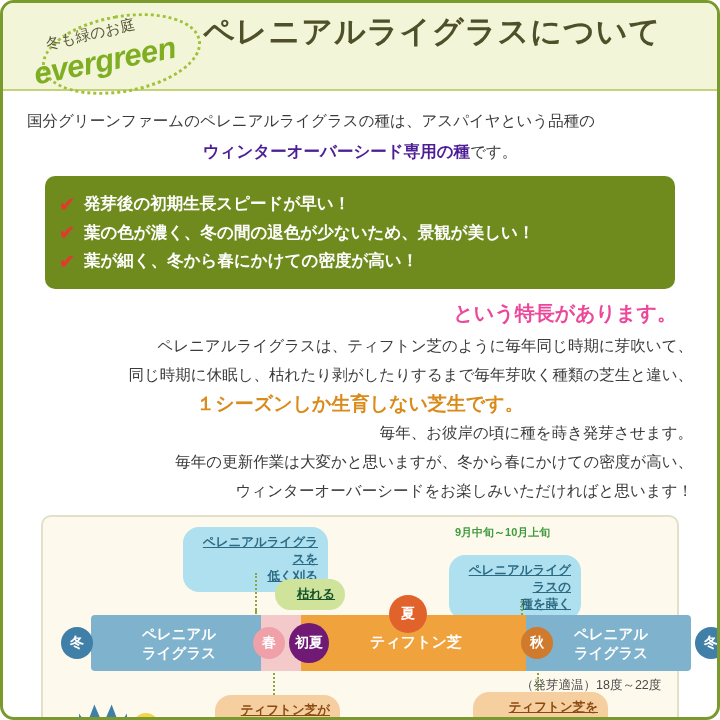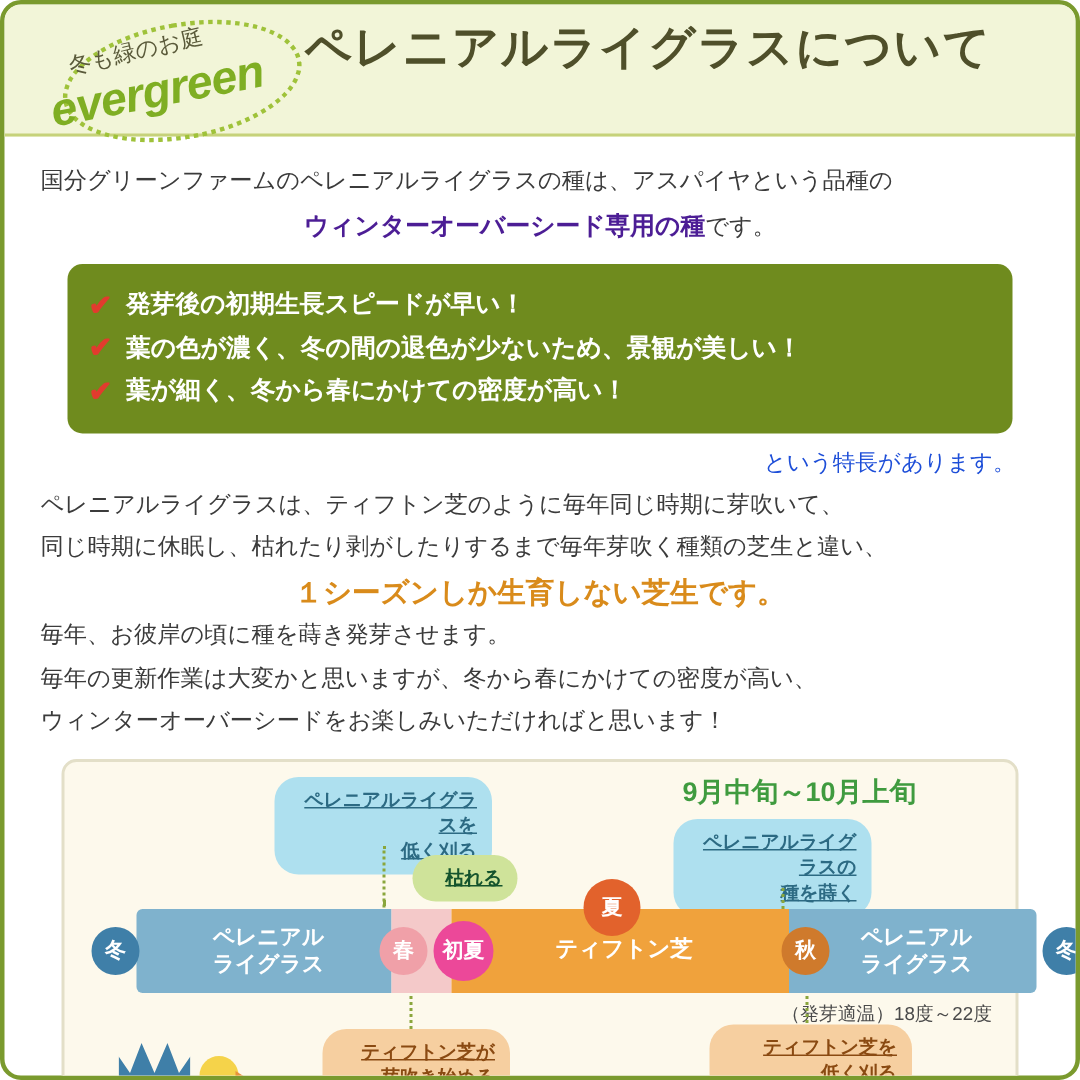--- a/index.html
+++ b/index.html
@@ -89,21 +89,21 @@
   .para {
     font-size: 15.5px;
     line-height: 1.85;
     color: #3b3b3b;
   }
   .para .em {
     color: #4c1d95;
     font-weight: bold;
     font-size: 16.5px;
   }
-  .center { text-align: left; }
+  .center { text-align: right; }
   .right { text-align: right; }
 
   
   .feature-box {
     margin: 10px 18px 6px 18px;
     background: #6f8b1e;
     border-radius: 10px;
     padding: 12px 14px 12px 14px;
   }
   .feature-row {
@@ -117,23 +117,24 @@
   }
   .check {
     color: #e23b2e;
     font-size: 19px;
     font-weight: bold;
     margin-right: 9px;
     line-height: 1;
     flex: 0 0 auto;
   }
   .after-box {
-    font-size: 15px;
+    font-size: 20px;
     margin: 2px 16px 0 0;
-    color: #1d4ed8;
+    color: #ec4899;
+    font-weight: bold;
   }
   .highlight-line {
     font-size: 19px;
     font-weight: bold;
     color: #d98b1b;
     text-align: center;
     margin: 2px 0 2px 0;
   }
 
   
@@ -180,21 +181,21 @@
     color: #ffffff;
     font-weight: bold;
     font-size: 14px;
     text-align: center;
     display: flex;
     align-items: center;
     justify-content: center;
   }
   .c-winter-l { left: 18px;  top: 110px; width: 32px; height: 32px; background: #3f7fa8; }
   .c-spring   { left: 210px; top: 110px; width: 32px; height: 32px; background: #f0a0a8; }
-  .c-earlysum { left: 246px; top: 110px; width: 40px; height: 40px; background: #ec4899; top: 106px;}
+  .c-earlysum { left: 246px; top: 110px; width: 40px; height: 40px; background: #701a75; top: 106px;}
   .c-summer   { left: 346px; top: 78px;  width: 38px; height: 38px; background: #e2622c; }
   .c-autumn   { left: 478px; top: 110px; width: 32px; height: 32px; background: #cf7a2c; }
   .c-winter-r { left: 652px; top: 110px; width: 32px; height: 32px; background: #3f7fa8; }
 
   .bubble {
     position: absolute;
     background: #aee0ef;
     border-radius: 16px;
     color: #2c6a83;
     font-weight: bold;
@@ -208,21 +209,21 @@
   .b-cut-low   { left: 140px; top: 10px;  width: 145px; }
   .b-wither    { left: 232px; top: 62px;  width: 70px;  background:#cfe39a; color:#14532d;}
   .b-sow       { left: 406px; top: 38px;  width: 132px; }
   .b-tifton-bud{ left: 172px; top: 178px; width: 125px; background:#f6cfa0; color:#8a4a12;}
   .b-tifton-cut{ left: 430px; top: 175px; width: 135px; background:#f6cfa0; color:#8a4a12;}
 
   .note-date {
     position: absolute;
     left: 412px;
     top: 8px;
-    font-size: 18px;
+    font-size: 11px;
     font-weight: bold;
     color: #3f9b3f;
   }
   .note-temp {
     position: absolute;
     left: 478px;
     top: 160px;
     font-size: 12.5px;
     color: #4a4a4a;
   }

